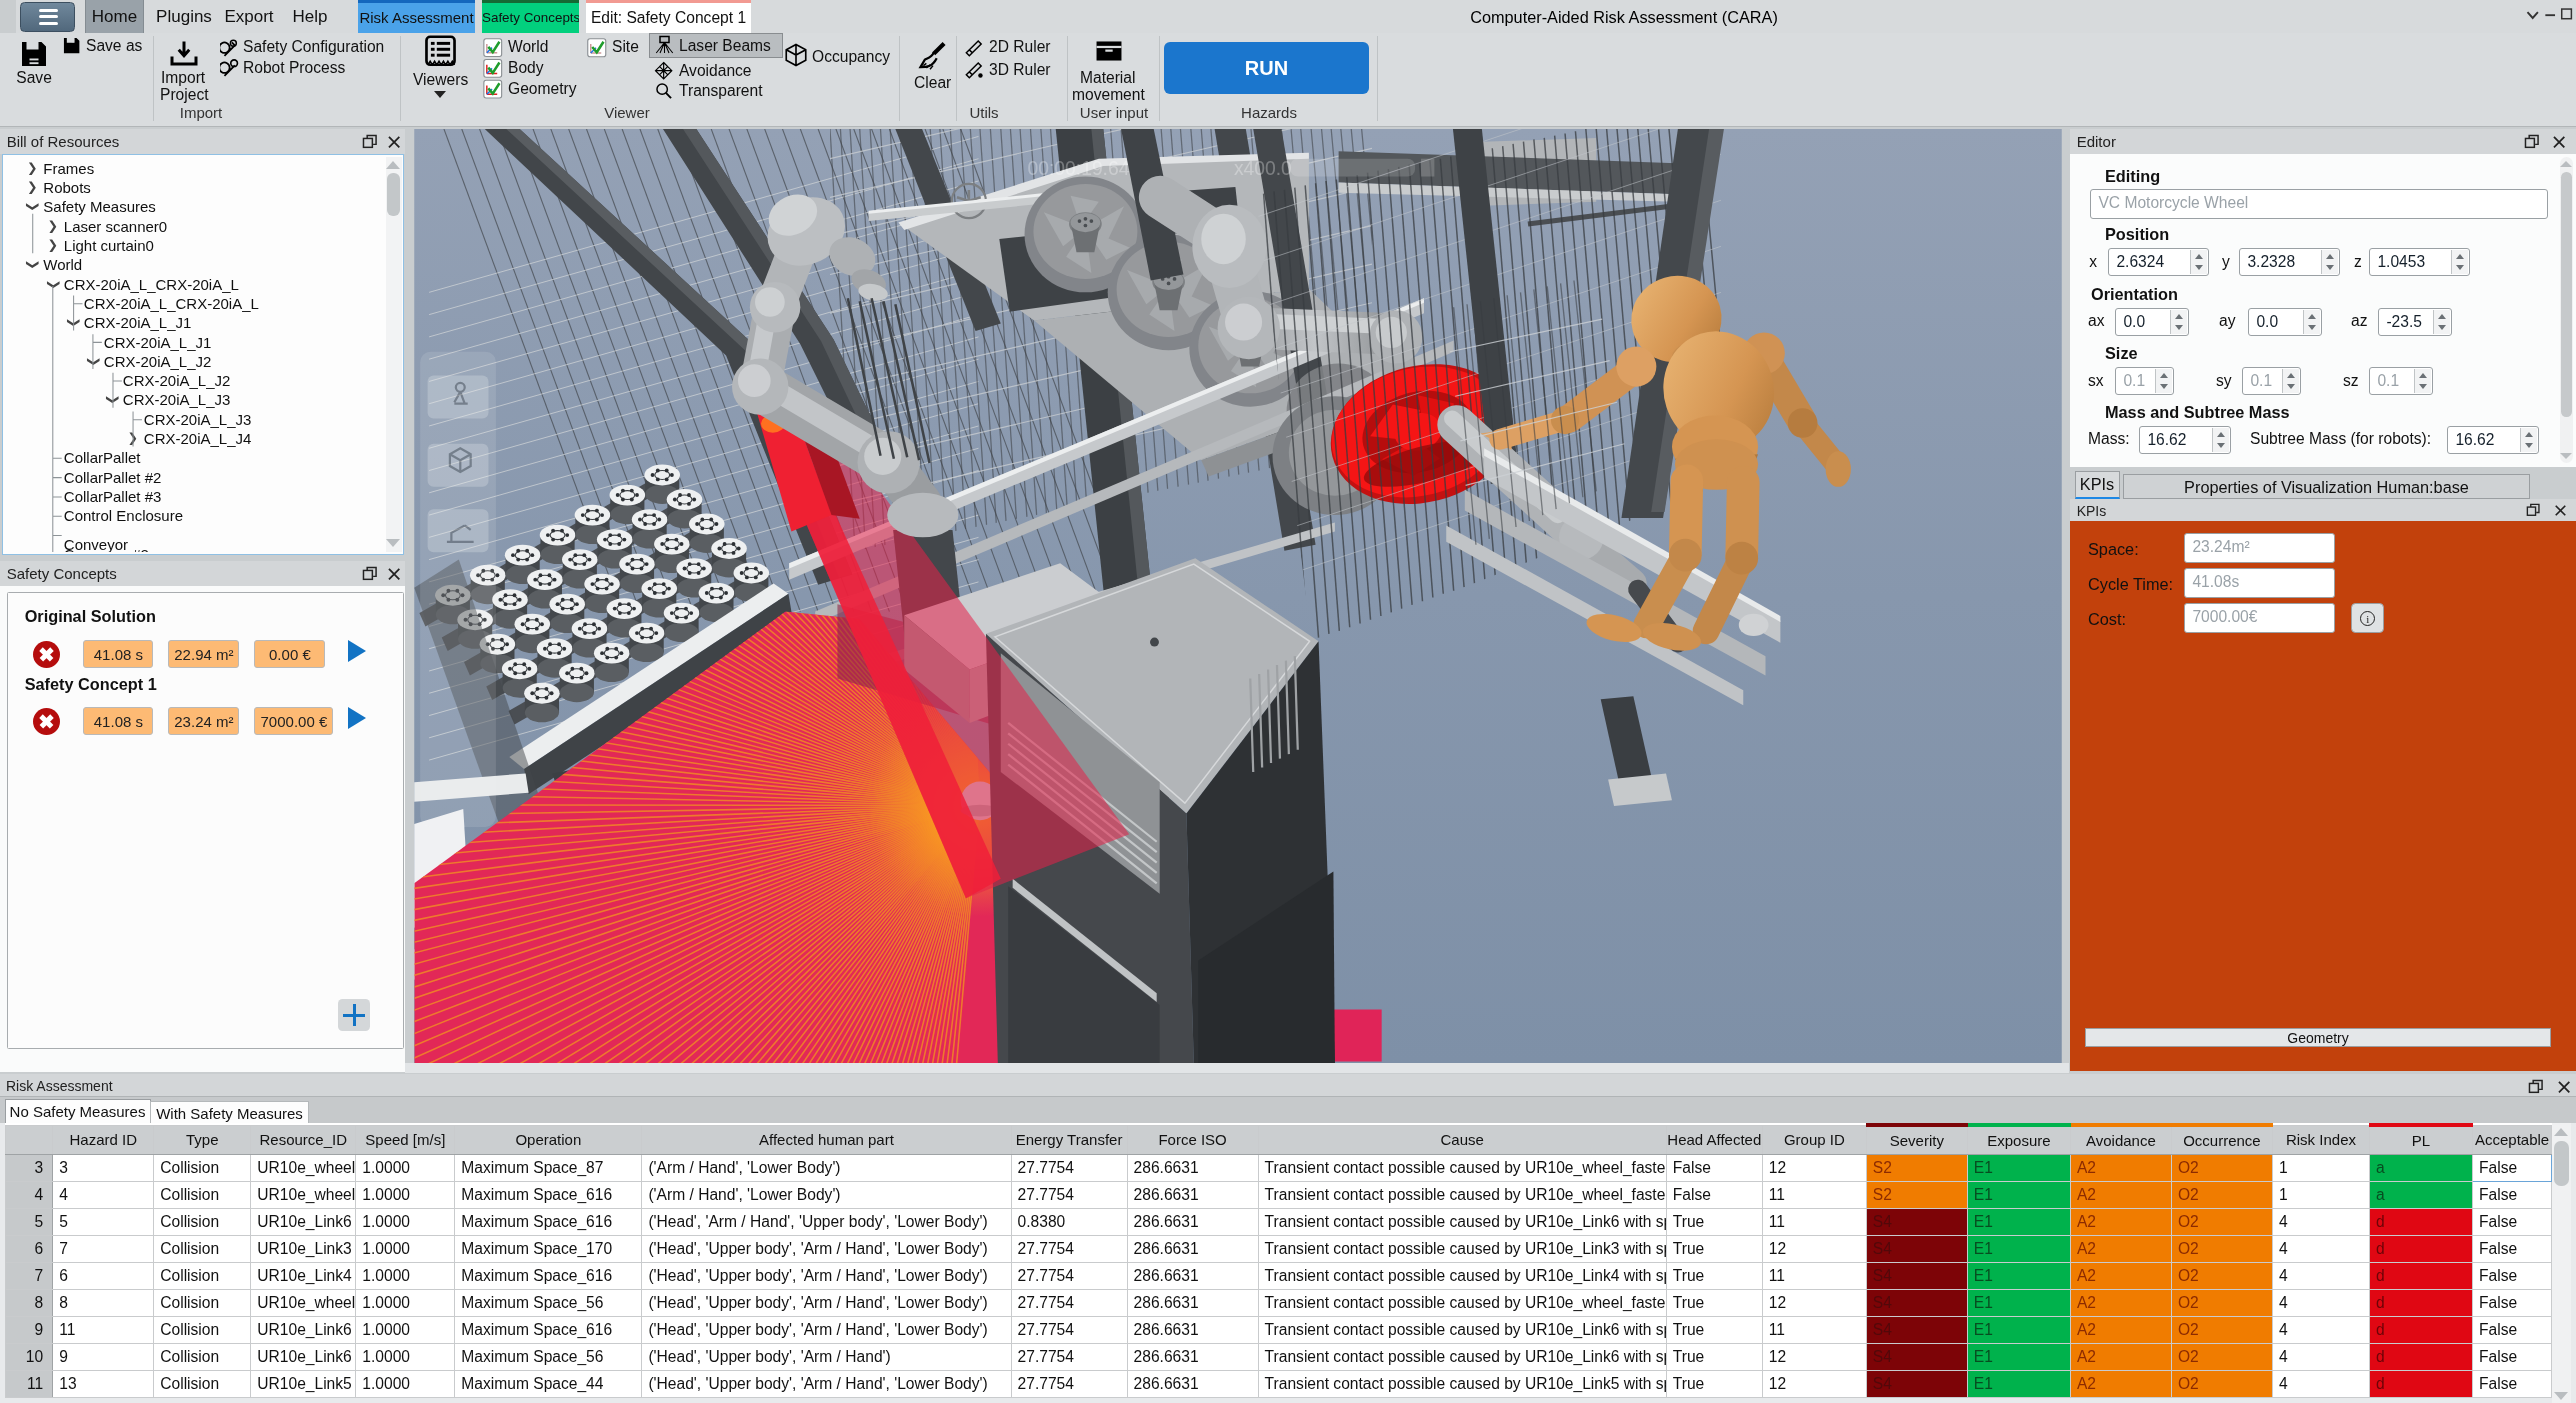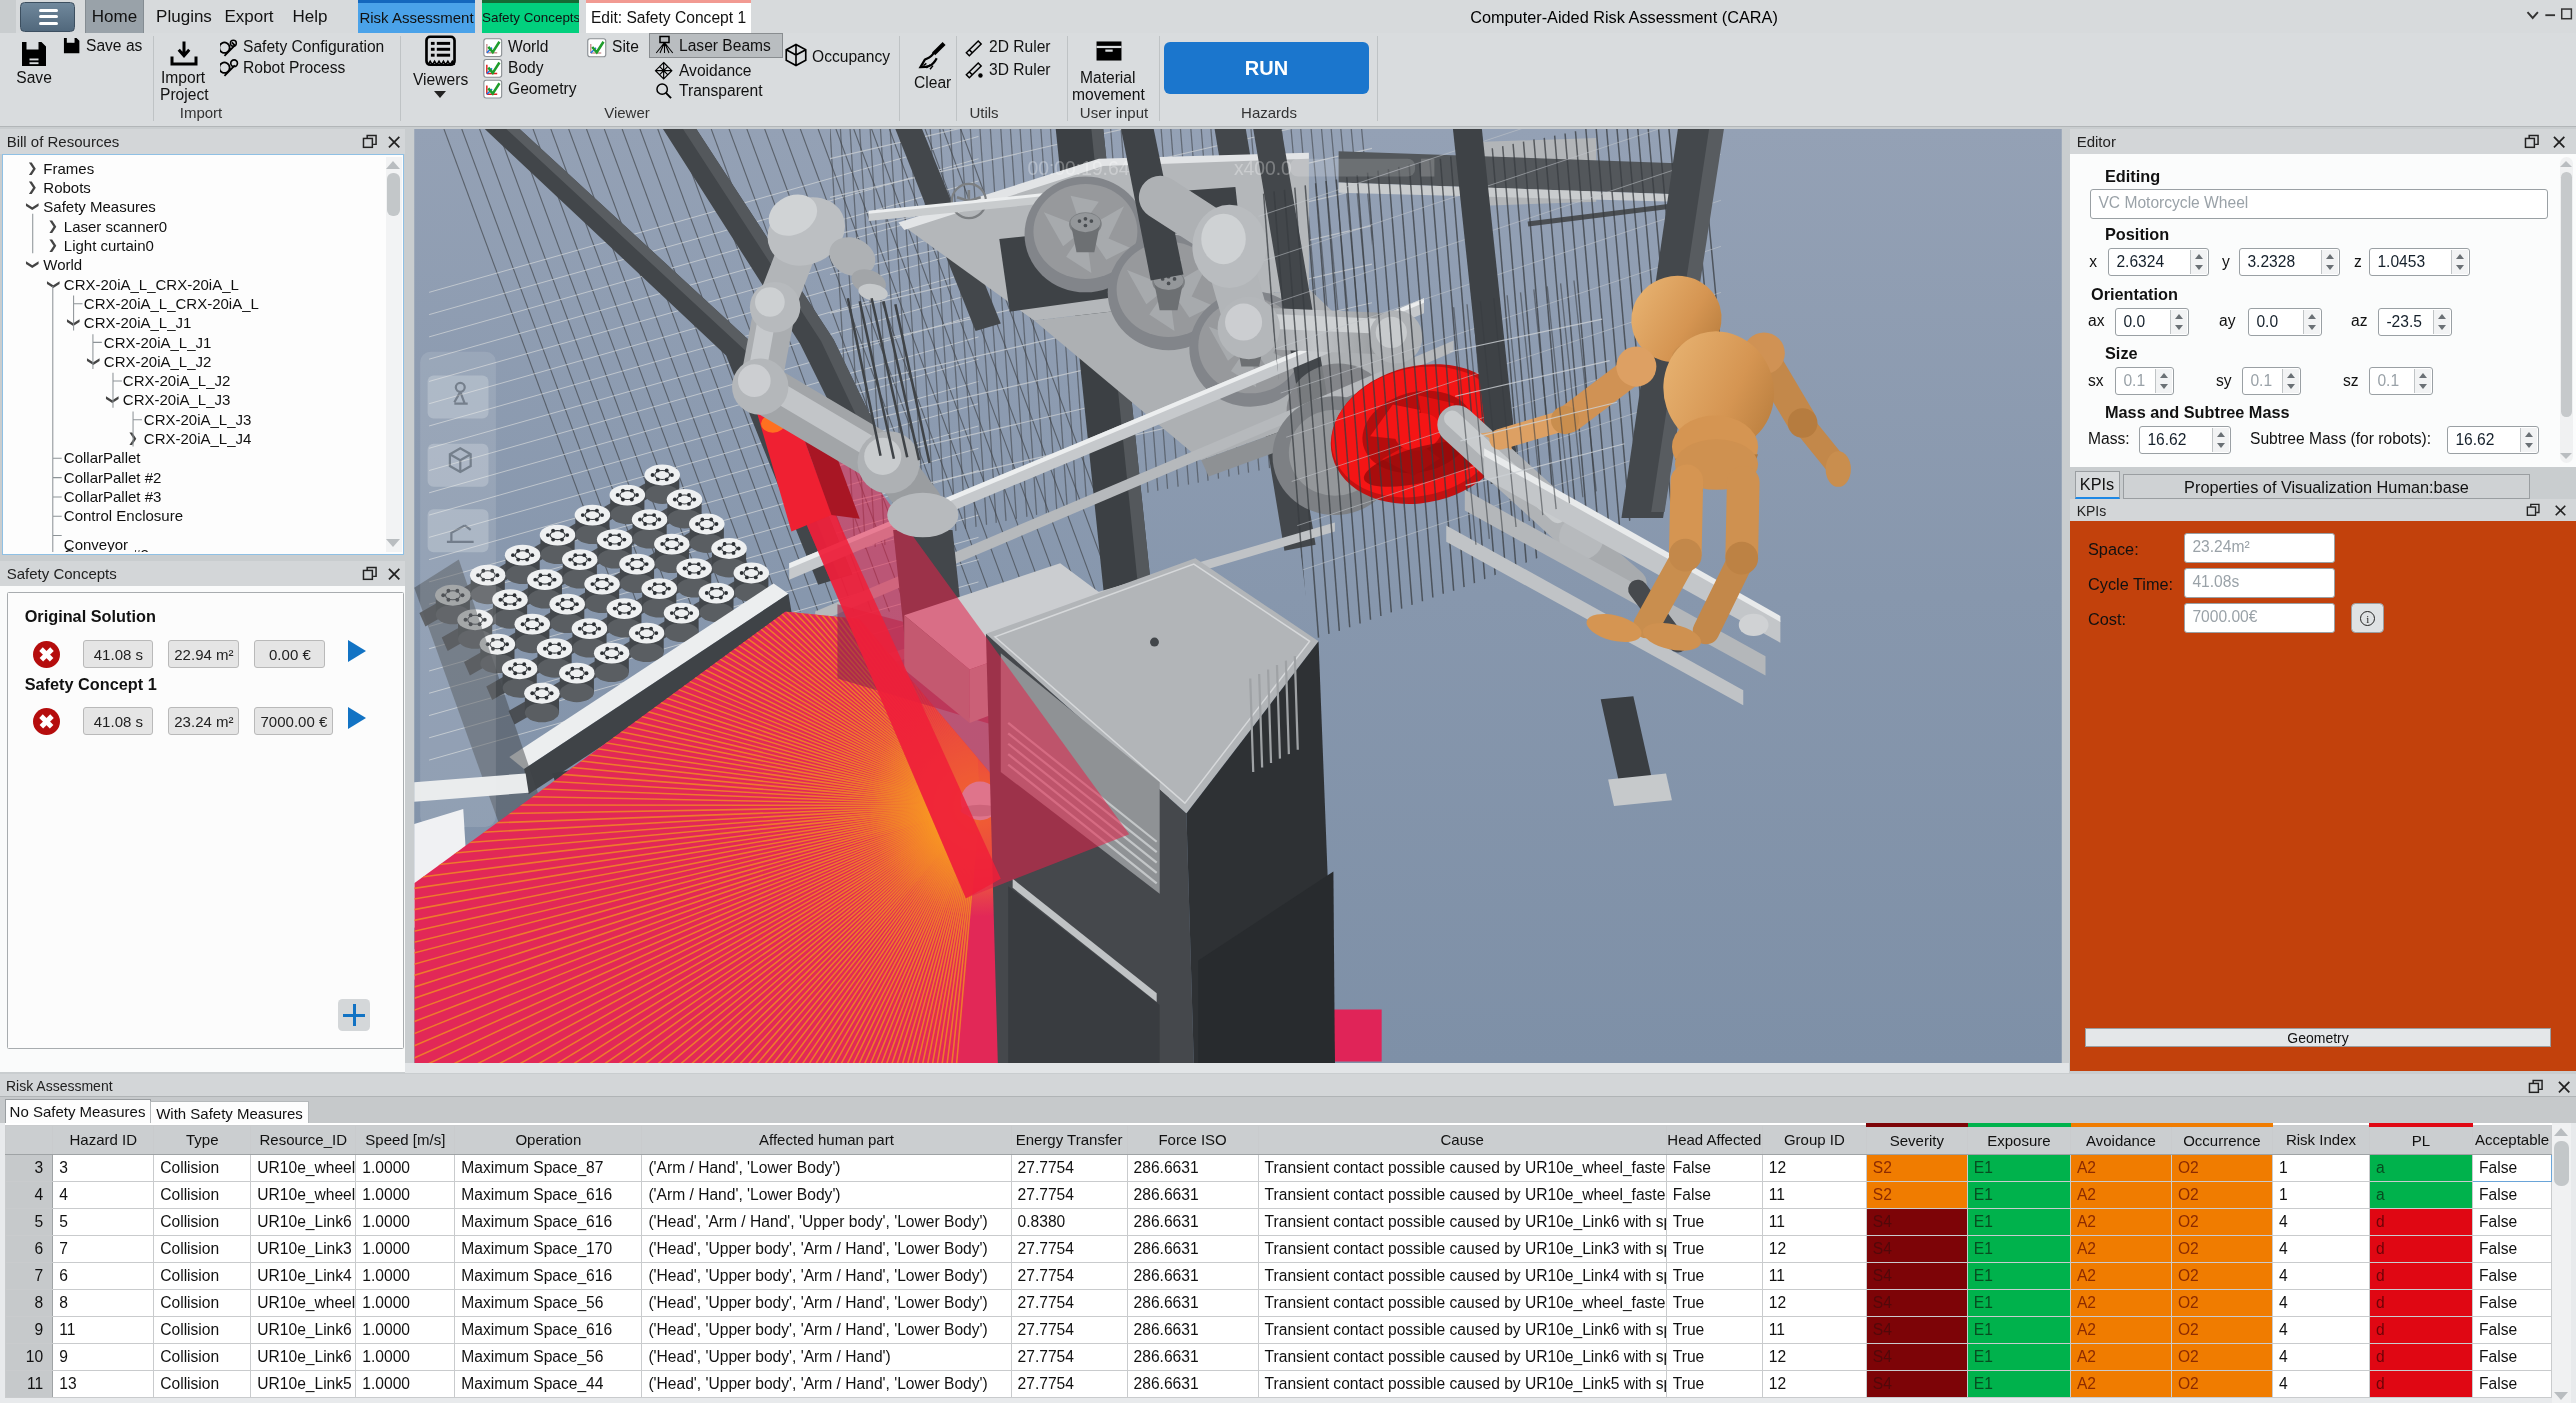--- a/index.html
+++ b/index.html
@@ -11,21 +11,21 @@
 #ribbon{position:absolute;left:0;top:33px;width:2576px;height:94px;background:#d9dcde;border-bottom:1.5px solid #b2b6b8;}
 .rsep{position:absolute;top:3px;height:85px;width:0.7px;background:#bfc3c5;}
 .rlabel{position:absolute;top:71px;font-size:15px;color:#333;transform:translateX(-50%);white-space:nowrap;}
 .rtext{position:absolute;font-size:15.6px;color:#111;white-space:nowrap;}
 .runbtn{position:absolute;left:1164px;top:9px;width:205px;height:52px;background:#1b76cd;border-radius:6px;color:#fff;font-size:20px;font-weight:bold;text-align:center;line-height:52px;}
 .phead{position:absolute;background:#d3d6d8;font-size:15px;color:#222;}
 .phead .t{position:absolute;left:6.7px;top:3.7px;}
 .panelwhite{position:absolute;background:#fdfdfd;}
 .trow{position:absolute;font-size:15px;color:#101010;white-space:nowrap;height:19.3px;line-height:19.3px;}
 .chev{position:absolute;font-size:12.6px;color:#444;}
-.scbox{position:absolute;height:28px;border:0.7px solid #b9b9b9;border-radius:3px;background:#e5e5e5;font-size:15px;color:#222;text-align:center;line-height:27px;}
+.scbox{position:absolute;height:28px;border:0.7px solid #b9b9b9;border-radius:3px;background:#fdba74;font-size:15px;color:#222;text-align:center;line-height:27px;}
 .sctitle{position:absolute;font-size:16.3px;font-weight:bold;color:#111;}
 .xcirc{position:absolute;width:27px;height:27px;border-radius:50%;background:#b50d0d;}
 .xcirc:before{content:"";position:absolute;left:6px;top:11px;width:15px;height:4.5px;background:#fff;transform:rotate(45deg);}
 .xcirc:after{content:"";position:absolute;left:6px;top:11px;width:15px;height:4.5px;background:#fff;transform:rotate(-45deg);}
 .play{position:absolute;width:0;height:0;border-left:18px solid #1273c4;border-top:11px solid transparent;border-bottom:11px solid transparent;}
 .elabel{position:absolute;font-size:16.3px;font-weight:bold;color:#111;}
 .esmall{position:absolute;font-size:15.6px;color:#111;}
 .ebox{position:absolute;background:#fff;border:0.7px solid #9aa0a4;border-radius:3px;font-size:15.6px;color:#15202b;}
 .ebox .v{position:absolute;left:7.4px;top:3.7px;white-space:nowrap;}
 .ebox.gray .v{color:#9aa2a8;}

